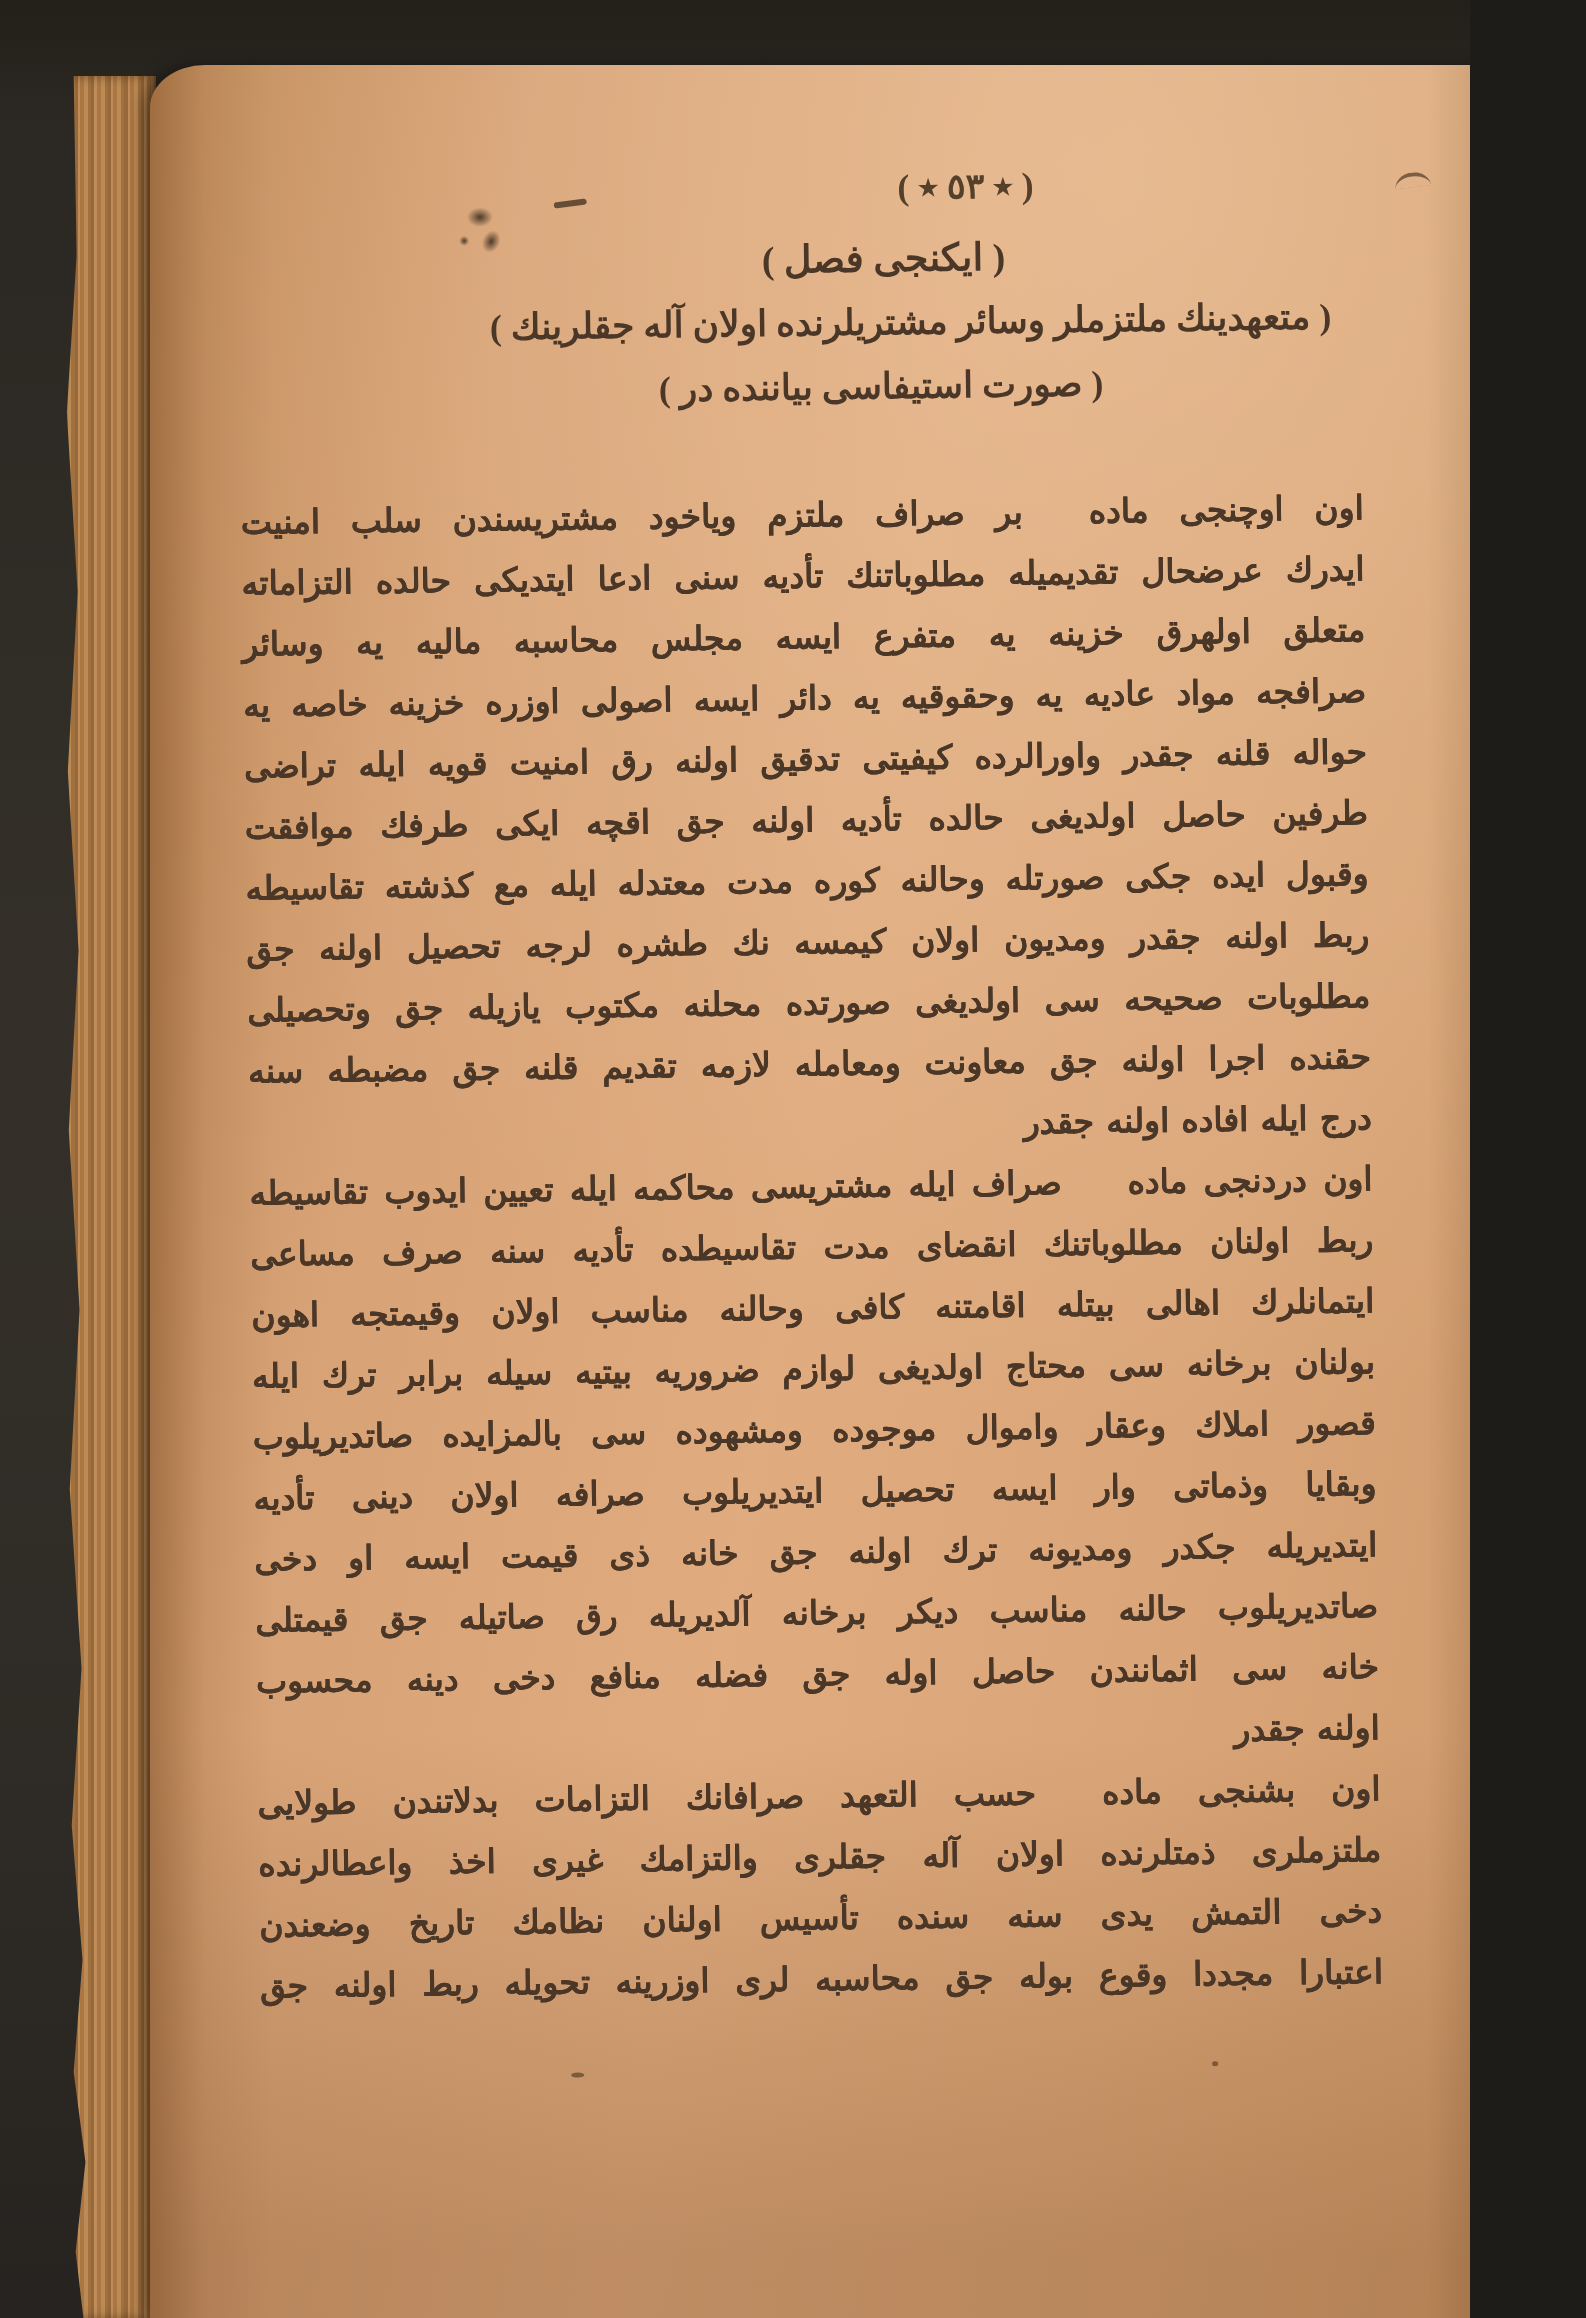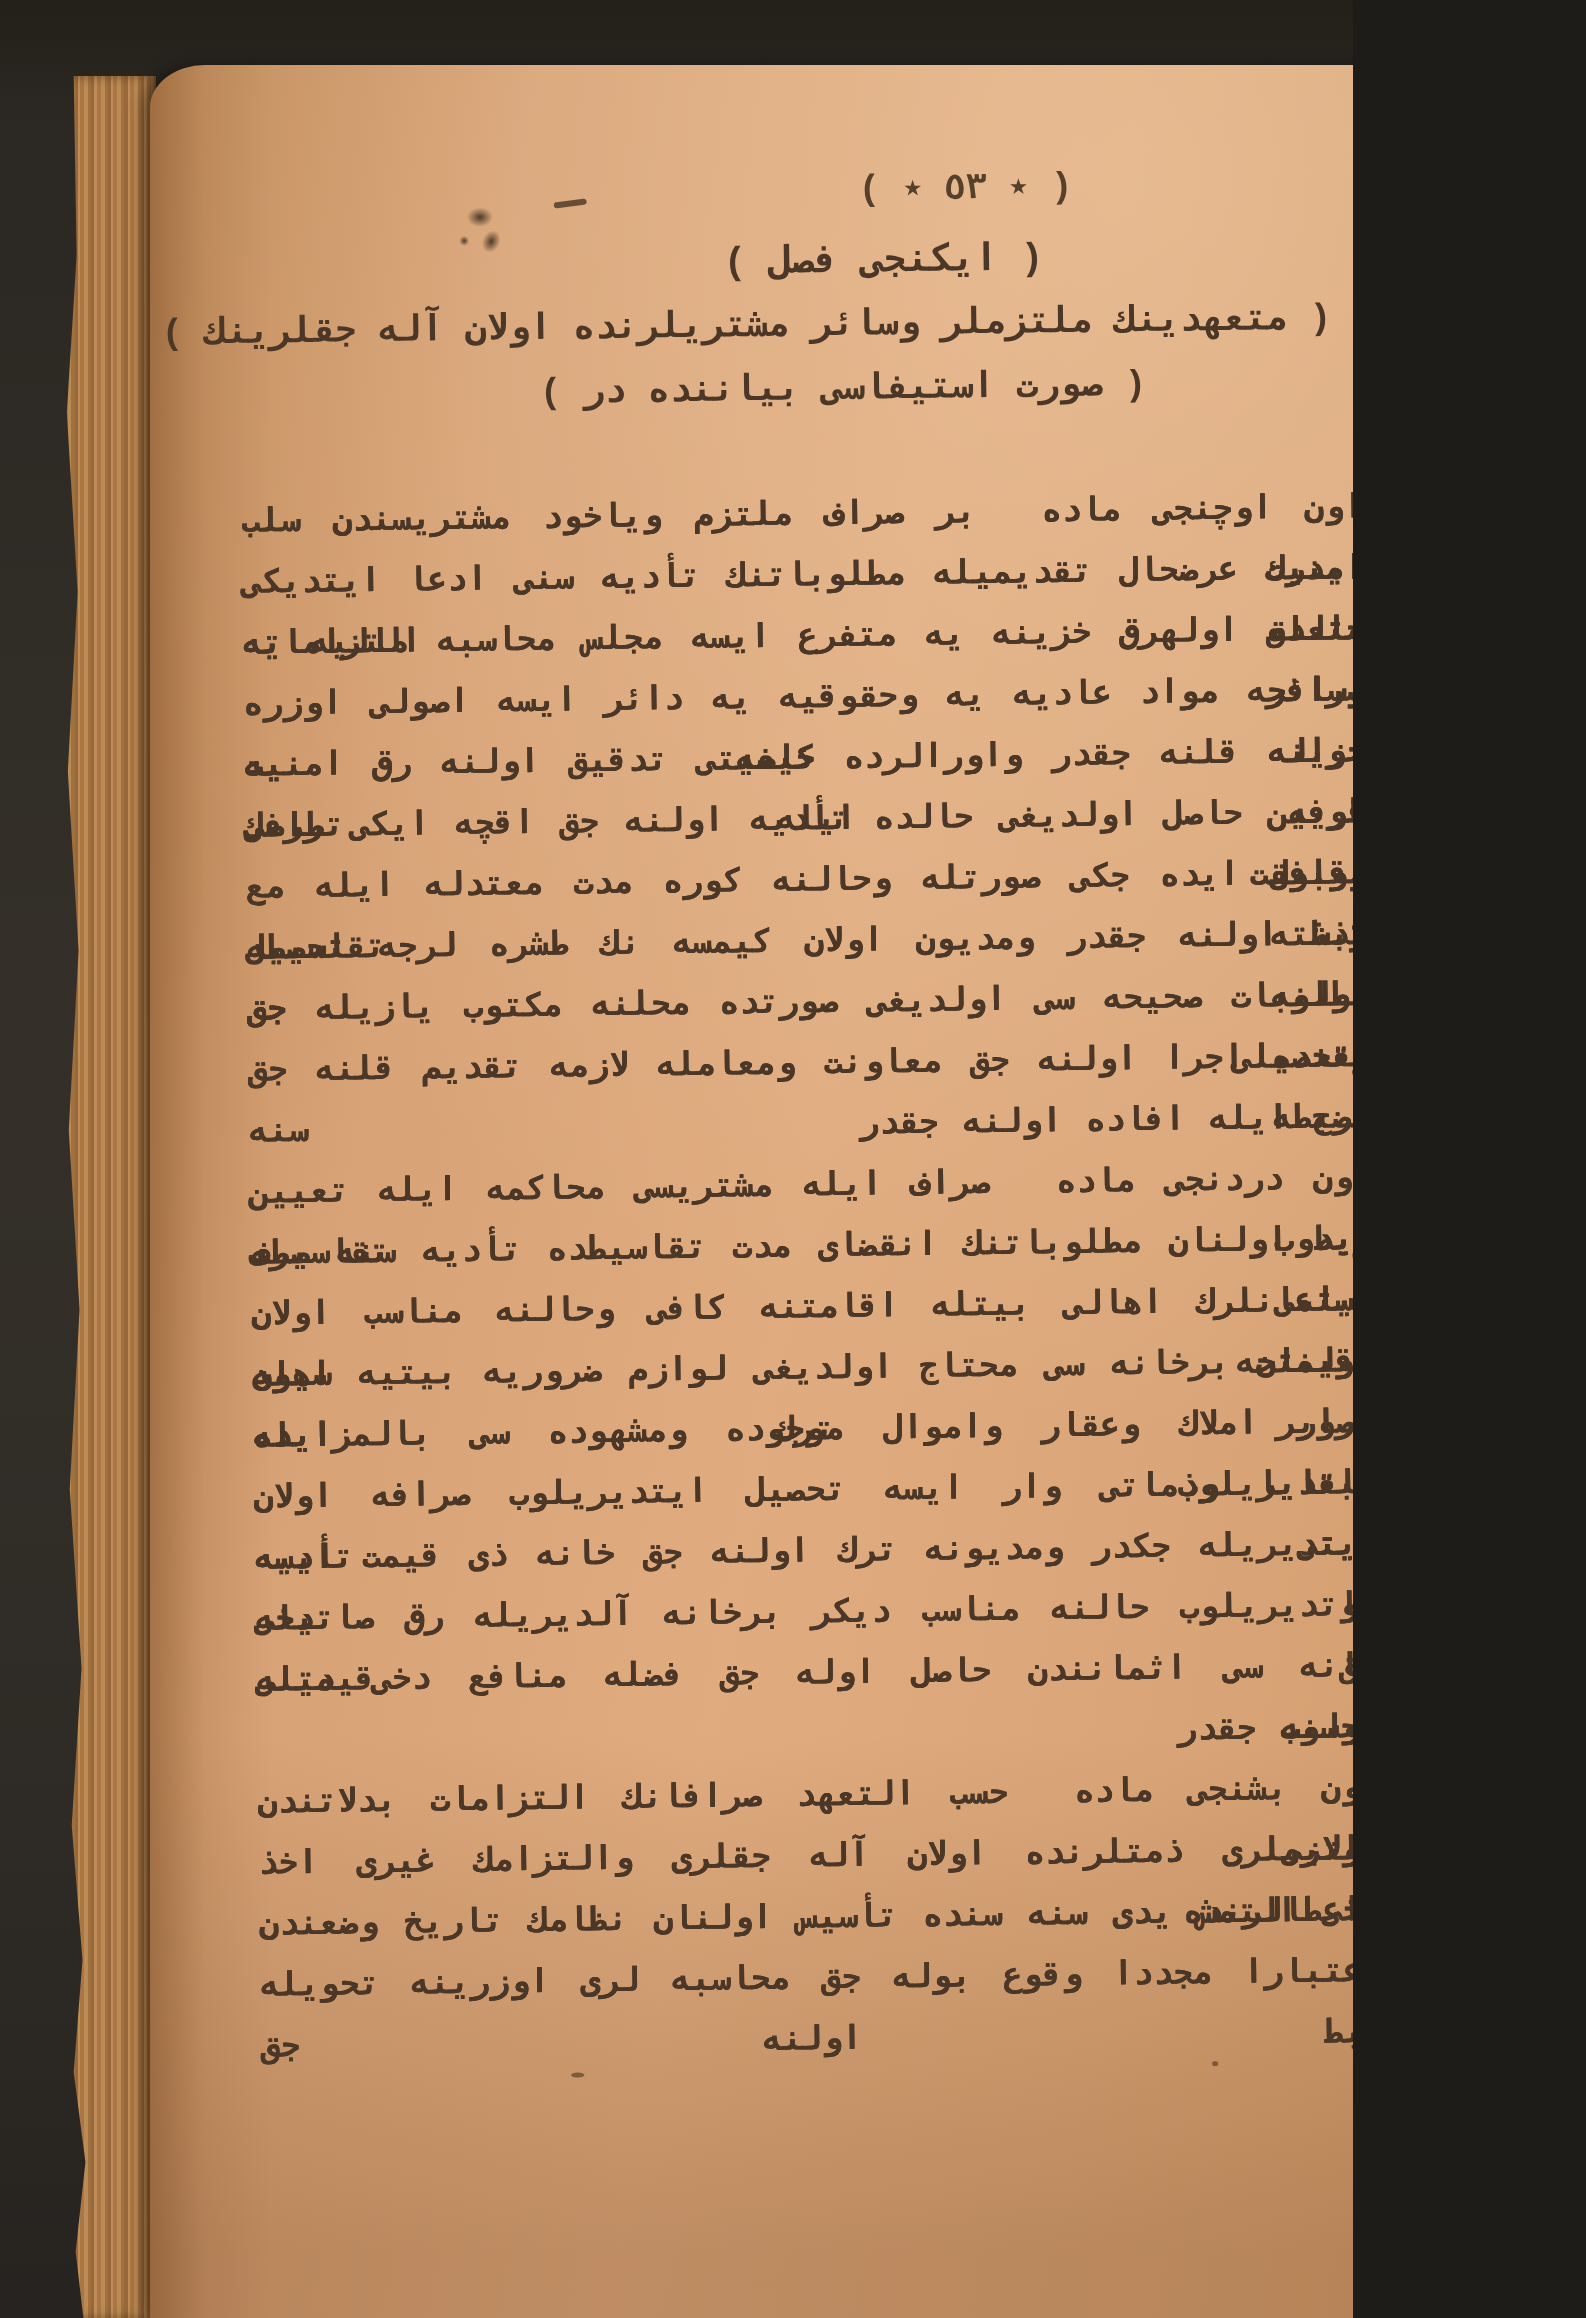--- a/index.html
+++ b/index.html
@@ -1,19 +1,19 @@
 <!DOCTYPE html>
 <html lang="ota" dir="ltr" style="font-size:12.6px"><head>
 <meta charset="utf-8">
 <style>
   html,body{margin:0;padding:0;background:#1e1c19;}
   #canvas{
-    position:relative;width:1353px;height:2319px;overflow:hidden;
+    position:relative;width:1470px;height:2319px;overflow:hidden;
     background:linear-gradient(180deg,#232019 0,#2b2823 111px,#343029 45%,#2e2a25 80%,#262320 100%);
-    font-family:Liberation Mono, monospace;
+    font-family:Liberation Serif, serif;
   }
   
   .edge-stack{
     position:absolute;left:58px;top:76px;width:98px;height:2243px;
     background:repeating-linear-gradient(90deg,#96683a 0 3.2px,#c08d58 3.2px 5.5px,#aa7744 5.5px 9.5px,#bc8a54 9.5px 13.4px,#a0703e 13.4px 16.6px);
     clip-path:polygon(16% 0%,100% 0%,100% 100%,26% 100%,18% 97%,28% 93%,16% 89%,25% 84%,14% 78%,24% 71%,12% 63%,22% 55%,11% 47%,21% 39%,10% 31%,20% 23%,9% 15%,19% 8%);
     box-shadow:inset -8px 0 11px rgba(60,35,12,.55);
   }
   
   .page{

